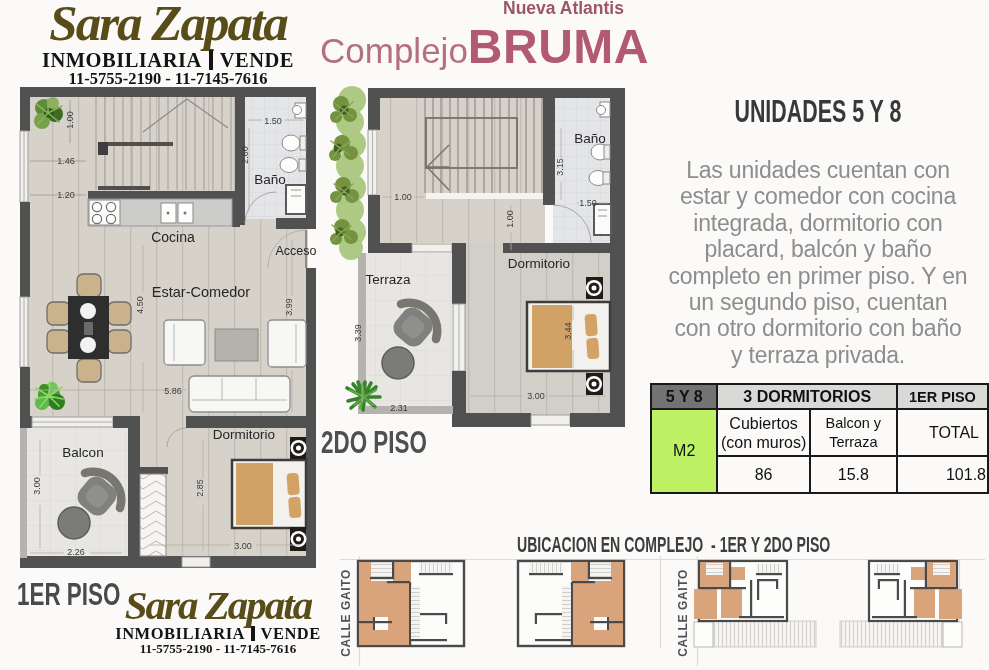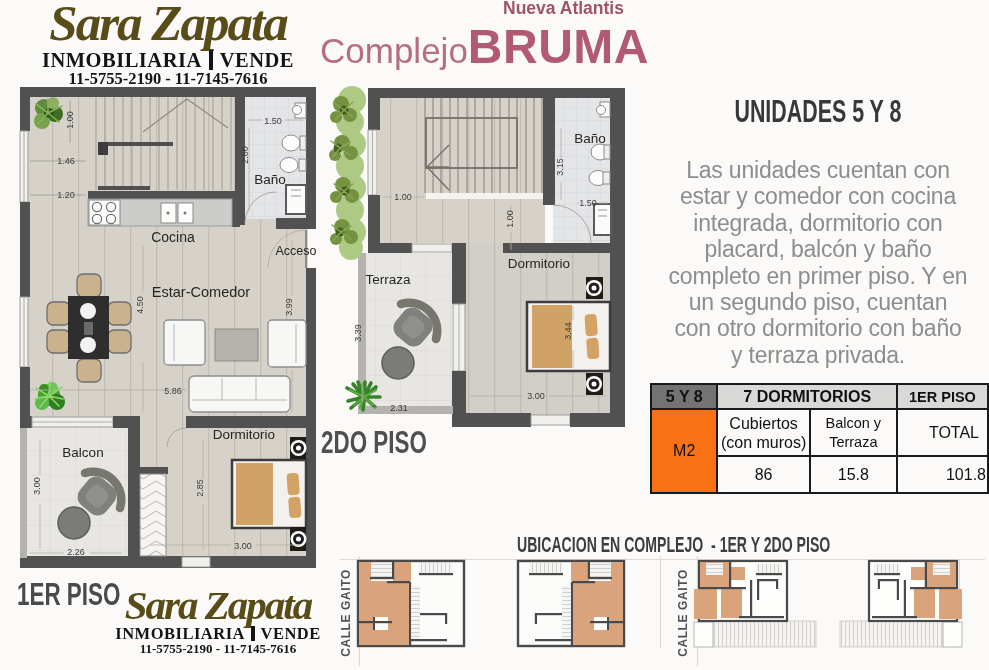--- a/index.html
+++ b/index.html
@@ -570,25 +570,25 @@
 un segundo piso, cuentan<br>
 con otro dormitorio con baño<br>
 y terraza privada.
 </div>
 
 <div class="abs" id="m2table" style="left:650px;top:383px;">
   <table style="border-collapse:collapse;table-layout:fixed;font-size:16px;color:#111;text-align:center;">
     <tbody>
         <tr style="height:25px;">
       <td style="width:68px;background:#737373;border:2.5px solid #1a1a1a;font-weight:bold;font-size:16px;">5 Y 8</td>
-      <td colspan="2" style="width:176px;background:#d9d9d7;border:2.5px solid #1a1a1a;font-weight:bold;font-size:16px;">7 DORMITORIOS</td>
+      <td colspan="2" style="width:176px;background:#d9d9d7;border:2.5px solid #1a1a1a;font-weight:bold;font-size:16px;">3 DORMITORIOS</td>
       <td style="width:62px;background:#d9d9d7;border:2.5px solid #1a1a1a;font-weight:bold;font-size:14.5px;white-space:nowrap;">1ER PISO</td>
     </tr>
     <tr style="height:47px;">
-      <td rowspan="2" style="background:#f97316;border:2.5px solid #1a1a1a;font-size:16px;">M2</td>
+      <td rowspan="2" style="background:#bef264;border:2.5px solid #1a1a1a;font-size:16px;">M2</td>
       <td style="width:91px;border:2.5px solid #1a1a1a;font-size:16px;line-height:19px;">Cubiertos<br>(con muros)</td>
       <td style="width:88px;border:2.5px solid #1a1a1a;font-size:14.5px;line-height:19px;">Balcon y<br>Terraza</td>
       <td style="border:2.5px solid #1a1a1a;font-size:16px;padding-left:24px;">TOTAL</td>
     </tr>
     <tr style="height:37px;">
       <td style="border:2.5px solid #1a1a1a;">86</td>
       <td style="border:2.5px solid #1a1a1a;">15.8</td>
       <td style="border:2.5px solid #1a1a1a;padding-left:48px;">101.8</td>
     </tr>
   </tbody>

